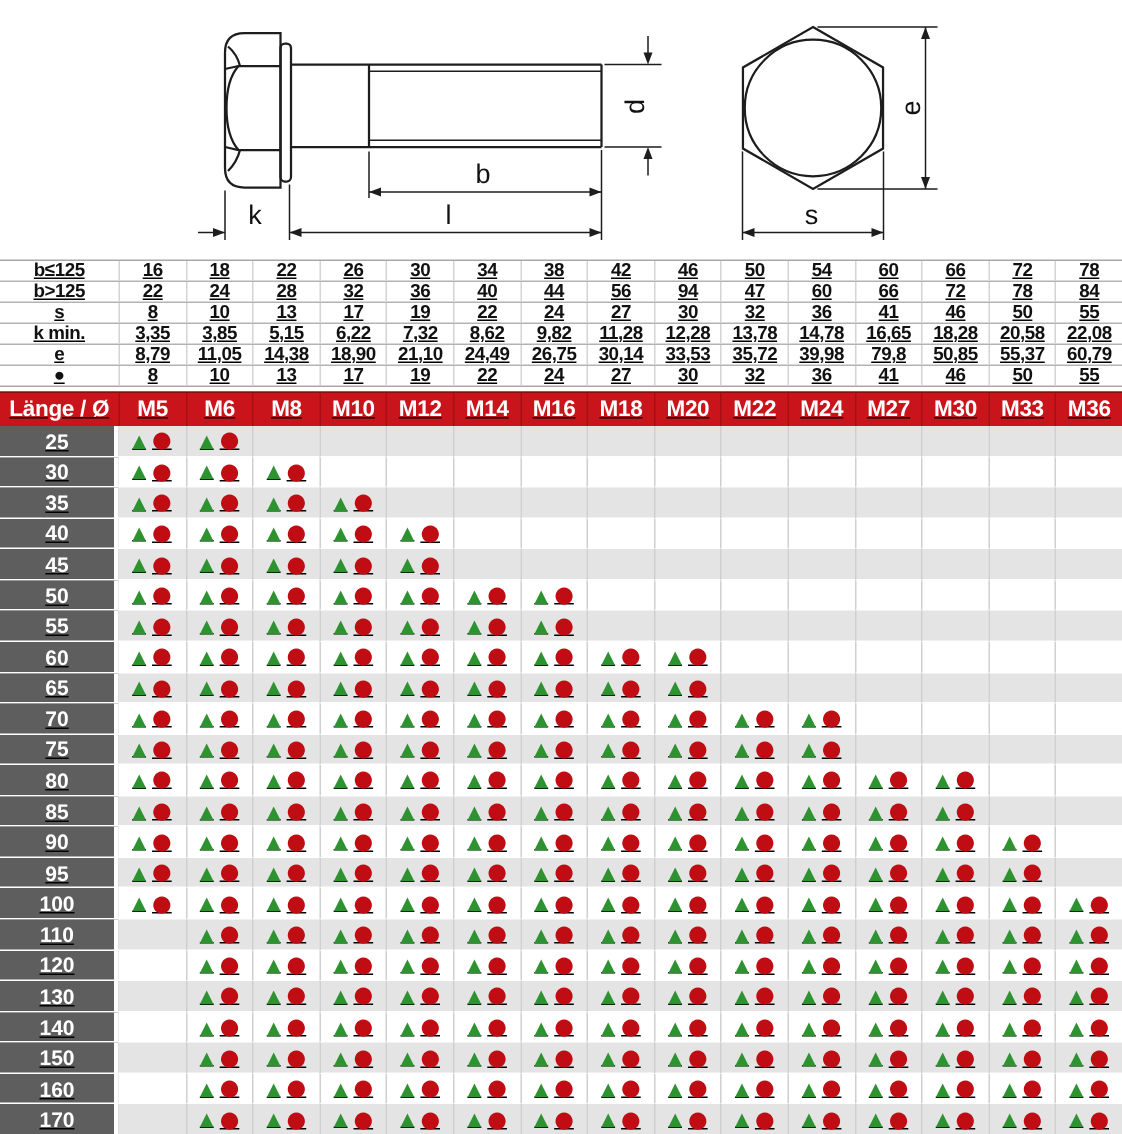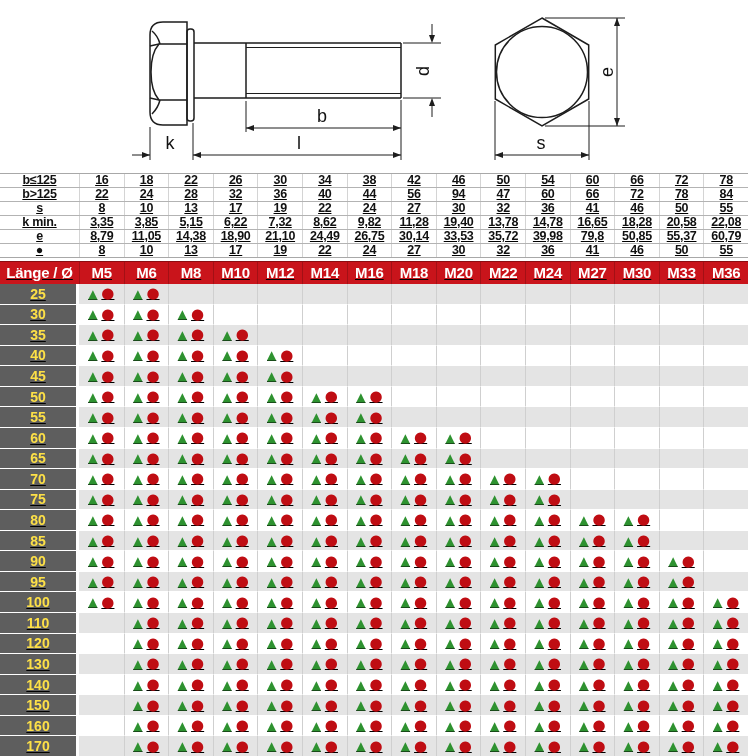--- a/index.html
+++ b/index.html
@@ -29,21 +29,21 @@
   .mhead{margin-top:3px;height:22px;background:var(--red);border-top:1px solid #8c0d11;}
   .head-cell{
     color:#fff;font-size:15px;font-weight:700;line-height:22px;text-align:center;
     border-left:1px solid #a31015;letter-spacing:-0.2px;
   }
   .head-cell:first-child{border-left:none;}
 
   
   .matrix{height:473px;display:grid;grid-auto-rows:1fr;}
   .m-label{
-    background:var(--label-gray);color:#fde047;font-size:14px;font-weight:700;
+    background:var(--label-gray);color:#ffffff;font-size:14px;font-weight:700;
     display:flex;align-items:center;justify-content:center;
     border-bottom:1px solid #fff;border-right:3px solid #fff;
   }
   .m-cell{
     display:flex;align-items:center;justify-content:center;gap:4px;
     border-left:1px solid #cfcfcf;border-bottom:1px solid #fff;
   }
   .m-cell.first{border-left:none;}
   .m-row.even .m-cell{background:var(--stripe);}
   .m-row.odd  .m-cell{background:#fff;}
@@ -185,21 +185,21 @@
     <div class="grid-row">
       <div class="spec-cell">k min.</div>
       <div class="spec-cell">3,35</div>
       <div class="spec-cell">3,85</div>
       <div class="spec-cell">5,15</div>
       <div class="spec-cell">6,22</div>
       <div class="spec-cell">7,32</div>
       <div class="spec-cell">8,62</div>
       <div class="spec-cell">9,82</div>
       <div class="spec-cell">11,28</div>
-      <div class="spec-cell">19,40</div>
+      <div class="spec-cell">12,28</div>
       <div class="spec-cell">13,78</div>
       <div class="spec-cell">14,78</div>
       <div class="spec-cell">16,65</div>
       <div class="spec-cell">18,28</div>
       <div class="spec-cell">20,58</div>
       <div class="spec-cell">22,08</div>
     </div>
     <div class="grid-row">
       <div class="spec-cell">e</div>
       <div class="spec-cell">8,79</div>

